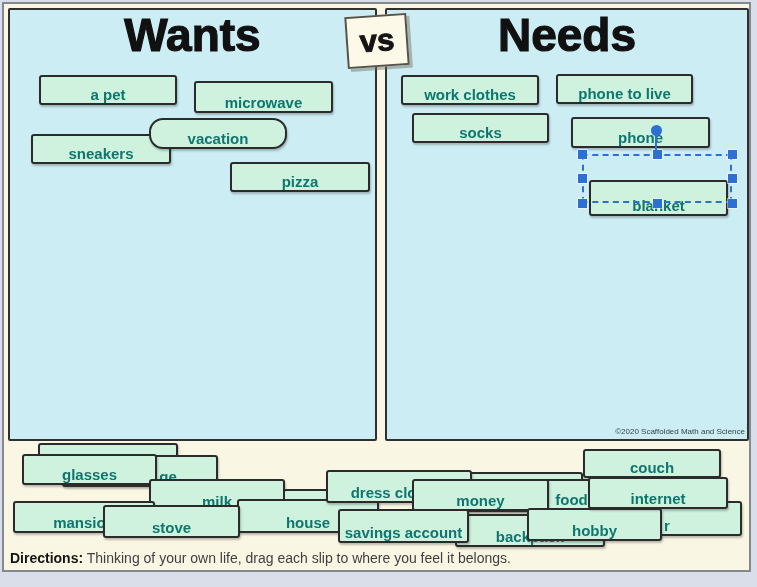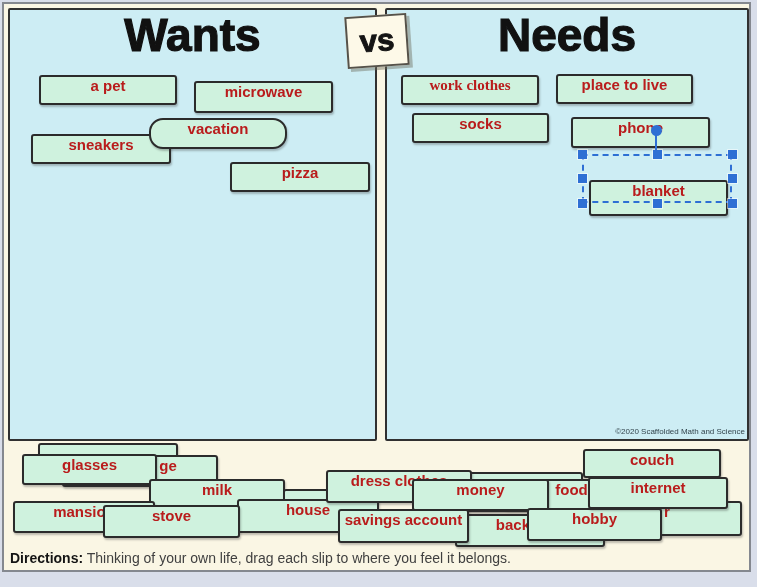--- a/index.html
+++ b/index.html
@@ -31,22 +31,22 @@
     background:#fdf9e8;border:2px solid #55524a;box-sizing:border-box;
     transform:rotate(-4deg);
     box-shadow:3px 3px 0 rgba(110,110,95,.45);
     display:flex;align-items:center;justify-content:center;
     font-size:31px;font-weight:bold;color:#141414;-webkit-text-stroke:1px #141414;
   }
   .card{
     position:absolute;box-sizing:border-box;
     background:#cff2de;border:2px solid #2b2b2b;border-radius:3px;
     box-shadow:1px 2px 2px rgba(50,50,50,.3);
-    display:flex;align-items:flex-start;justify-content:center;
-    font-size:15px;font-weight:bold;color:#b91c1c;
+    display:flex;align-items:flex-end;justify-content:center;
+    font-size:15px;font-weight:bold;color:#0f766e;
     white-space:nowrap;overflow:visible;
   }
   .card .lbl{display:inline-block;}
   .credit{
     position:absolute;left:555px;top:427px;width:190px;
     text-align:right;font-size:8px;color:#33454d;
   }
   .sel-rect{
     position:absolute;box-sizing:border-box;
     border:2px dashed #2e6fd4;background:transparent;
@@ -90,25 +90,25 @@
       </div>
       <div class="card" style="left: 31px; top: 134px; width: 140px; height: 30px;">
         <span class="lbl">sneakers</span>
       </div>
       <div class="card" style="left: 149px; top: 118px; width: 138px; height: 31px; border-radius: 14px;">
         <span class="lbl">vacation</span>
       </div>
       <div class="card" style="left: 230px; top: 162px; width: 140px; height: 30px;">
         <span class="lbl">pizza</span>
       </div>
-      <div class="card" style="left: 401px; top: 75px; width: 138px; height: 30px; font-family: Liberation Serif, serif;">
+      <div class="card" style="left: 401px; top: 75px; width: 138px; height: 30px;">
         <span class="lbl">work clothes</span>
       </div>
       <div class="card" style="left: 556px; top: 74px; width: 137px; height: 30px;">
-        <span class="lbl">place to live</span>
+        <span class="lbl">phone to live</span>
       </div>
       <div class="card" style="left: 412px; top: 113px; width: 137px; height: 30px;">
         <span class="lbl">socks</span>
       </div>
       <div class="card" style="left: 571px; top: 117px; width: 139px; height: 31px;">
         <span class="lbl">phone</span>
       </div>
       <div class="card" style="left: 589px; top: 158px; width: 139px; height: 36px; margin-top: 22px;">
         <span class="lbl">blanket</span>
       </div>

